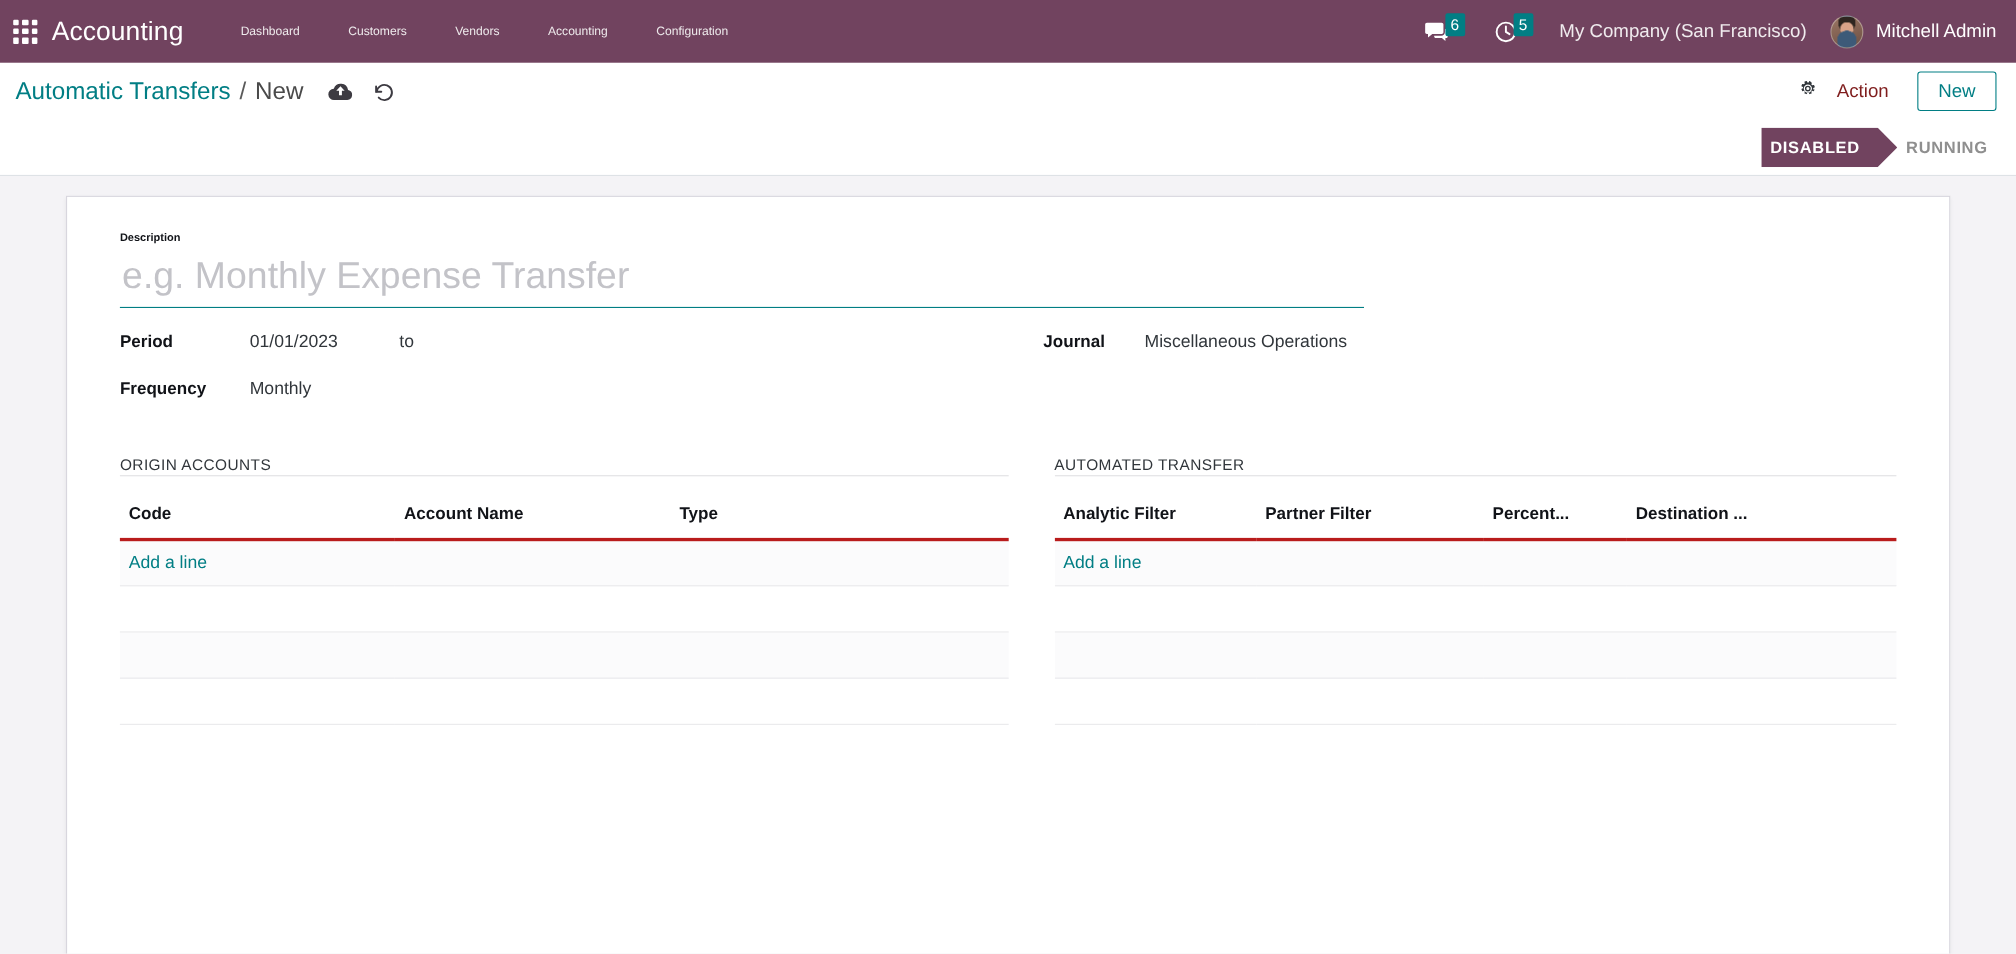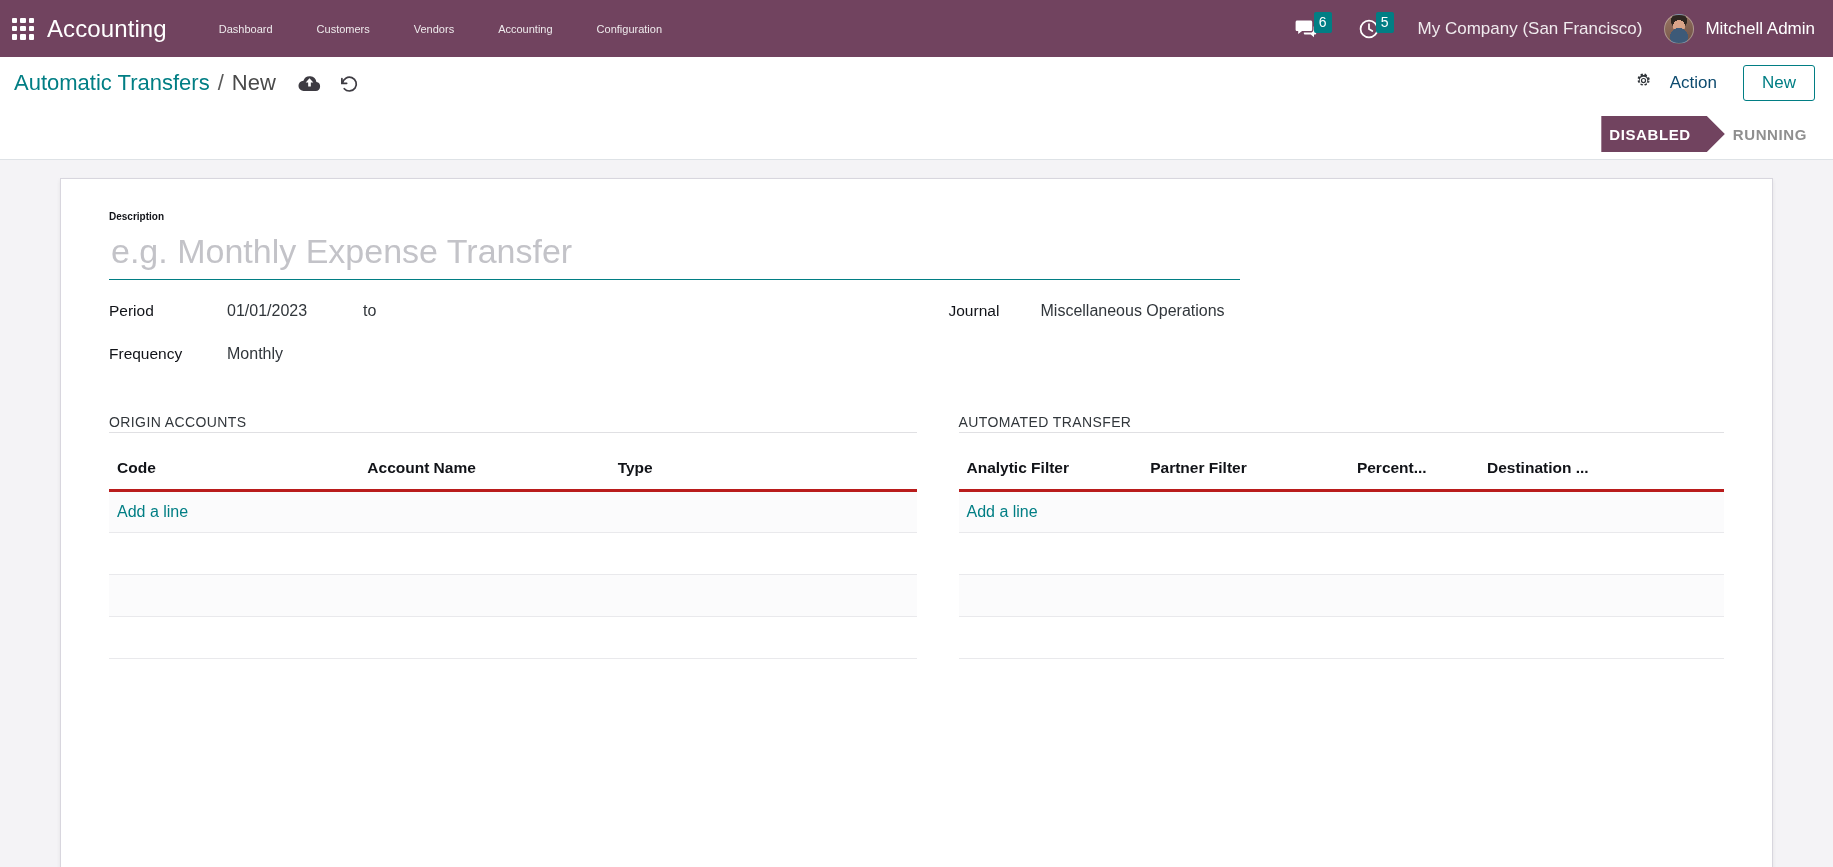--- a/index.html
+++ b/index.html
@@ -118,21 +118,21 @@
   .icon-btn {
     cursor: pointer;
     display: flex; align-items: center; justify-content: center;
     color: #3d3b42;
   }
   .icon-btn svg { display: block; }
   .cp-spacer { flex: 1 1 auto; }
   .action-btn {
     display: flex; align-items: flex-start; gap: 19px;
     font-size: 17px;
-    color: #0c4a6e;
+    color: #7f1d1d;
     background: transparent;
     border: none;
     cursor: pointer;
     padding: 5px 10px;
     font-family: "Liberation Sans", sans-serif;
   }
   .new-btn {
     margin-left: 16px;
     font-size: 17px;
     color: #017e84;
@@ -218,21 +218,21 @@
   .col { width: 50%; }
   .col.right { padding-left: 32px; }
   .field-row {
     display: flex;
     align-items: baseline;
     min-height: 30px;
     margin-bottom: 13px;
   }
   .field-label {
     font-size: 15.5px;
-    font-weight: 400;
+    font-weight: 700;
     color: #111318;
     width: 118px;
     flex: 0 0 118px;
   }
   .field-label.journal { width: 92px; flex: 0 0 92px; }
   .field-value {
     font-size: 16px;
     color: #31363b;
     font-family: "Liberation Sans", sans-serif;
   }

